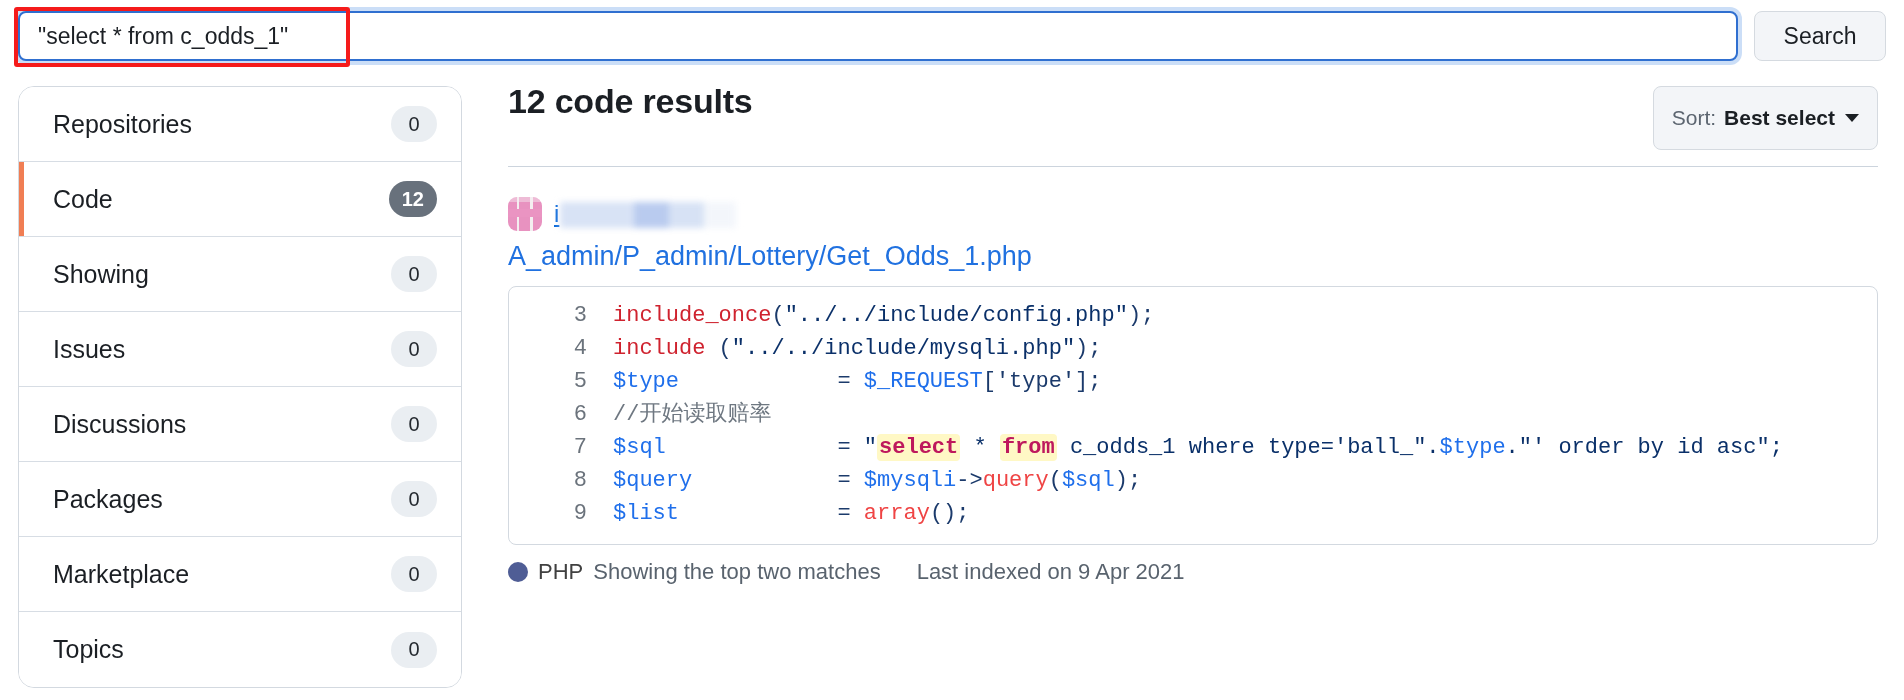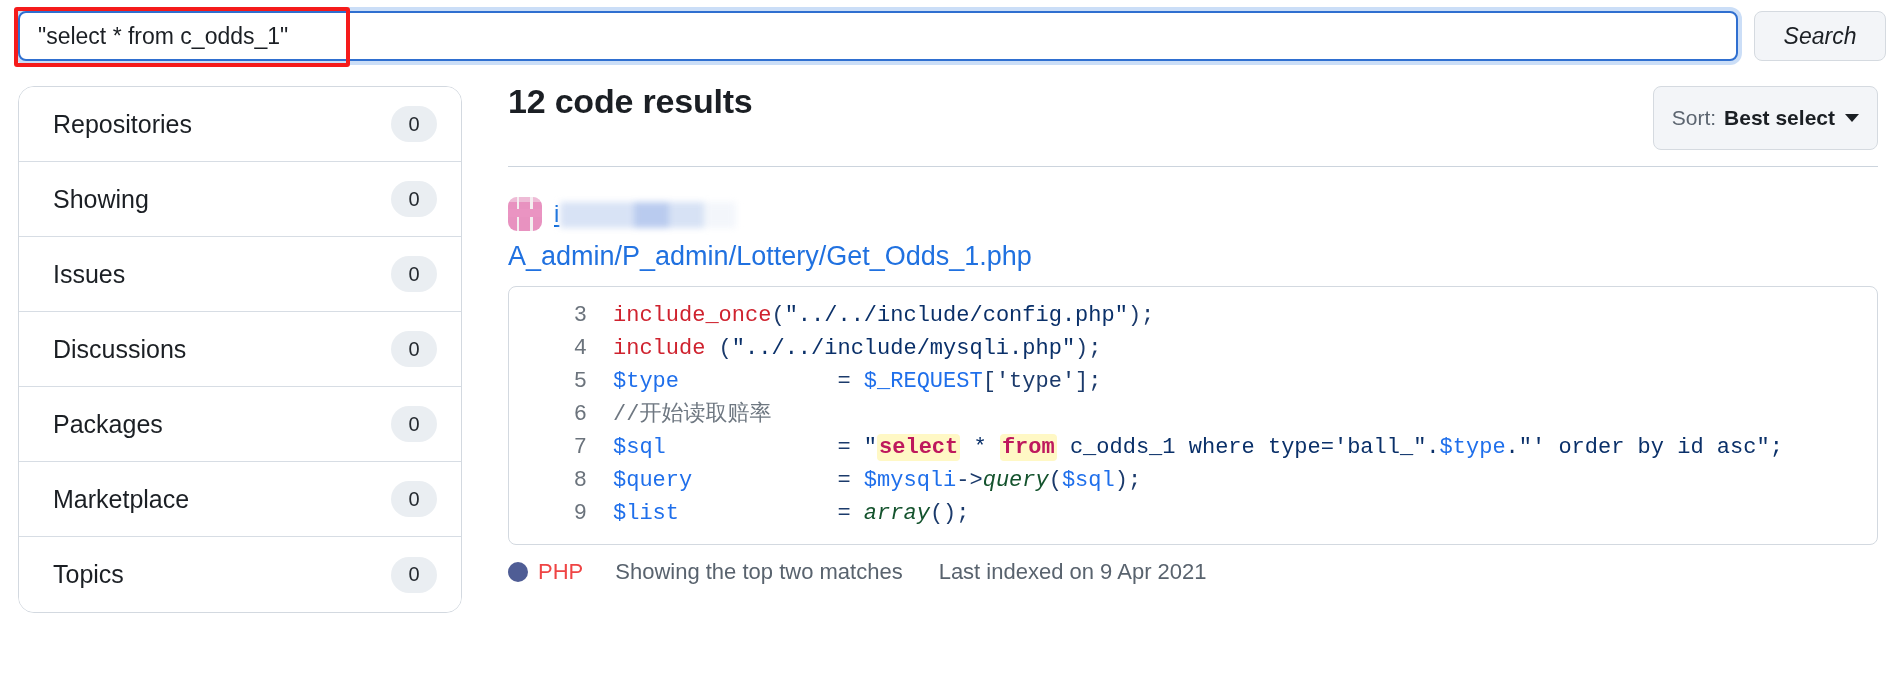--- a/index.html
+++ b/index.html
@@ -64,21 +64,20 @@
     height: 50px;
     min-width: 132px;
     padding: 0 26px;
     background: #f3f5f8;
     border: 1px solid #d5dae0;
     border-radius: 8px;
     font-family: "Liberation Sans", sans-serif;
     font-size: 23px;
     color: #1b1f24;
     cursor: pointer;
-    font-style: italic;
   }
 
   
   .body-row {
     position: absolute;
     left: 0; top: 72px;
     width: 1904px;
     height: 628px;
     display: flex;
     align-items: flex-start;
@@ -282,21 +281,21 @@
   .code-text {
     flex: 1 1 auto;
     min-width: 0;
     color: #1b3a6b;
     white-space: pre-wrap;
     word-break: break-word;
   }
   .tok-kw      { color: #cf222e; }
   .tok-str     { color: #0a3069; }
   .tok-var     { color: #1f6feb; }
-  .tok-fn      { color: #14532d; font-style: italic; }
+  .tok-fn      { color: #ef4444; }
   .tok-comment { color: #6e7781; }
   .tok-plain   { color: #1b3a6b; }
   .hl {
     background: #fff8c5;
     border-radius: 4px;
     font-weight: 700;
     color: #be185d;
     padding: 1px 2px;
   }
 
@@ -308,21 +307,21 @@
     margin-top: 14px;
     font-size: 22px;
     color: #59636e;
   }
   .lang-dot {
     width: 20px; height: 20px;
     border-radius: 50%;
     background: #4F5D95;
     flex: 0 0 auto;
   }
-  .meta-lang { color: #ef4444; margin-right: 22px; }
+  .meta-lang { color: #404040; }
   .meta-showing { color: #59636e; margin-right: 26px; }
   .meta-indexed { color: #59636e; }
 </style>
 </head>
 <body>
 
 <div id="app">
 
   <div class="search-row">
     <div class="search-input-wrap">
@@ -331,20 +330,24 @@
     </div>
     <button class="search-button">Search</button>
   </div>
 
   <div class="body-row">
 
     <nav class="sidebar" id="sidebar">
         <div class="nav-item">
           <span class="nav-label">Repositories</span>
           <span class="nav-count">0</span>
+        </div>
+        <div class="nav-item selected">
+          <span class="nav-label">Code</span>
+          <span class="nav-count">12</span>
         </div>
         <div class="nav-item">
           <span class="nav-label">Showing</span>
           <span class="nav-count">0</span>
         </div>
         <div class="nav-item">
           <span class="nav-label">Issues</span>
           <span class="nav-count">0</span>
         </div>
         <div class="nav-item">

